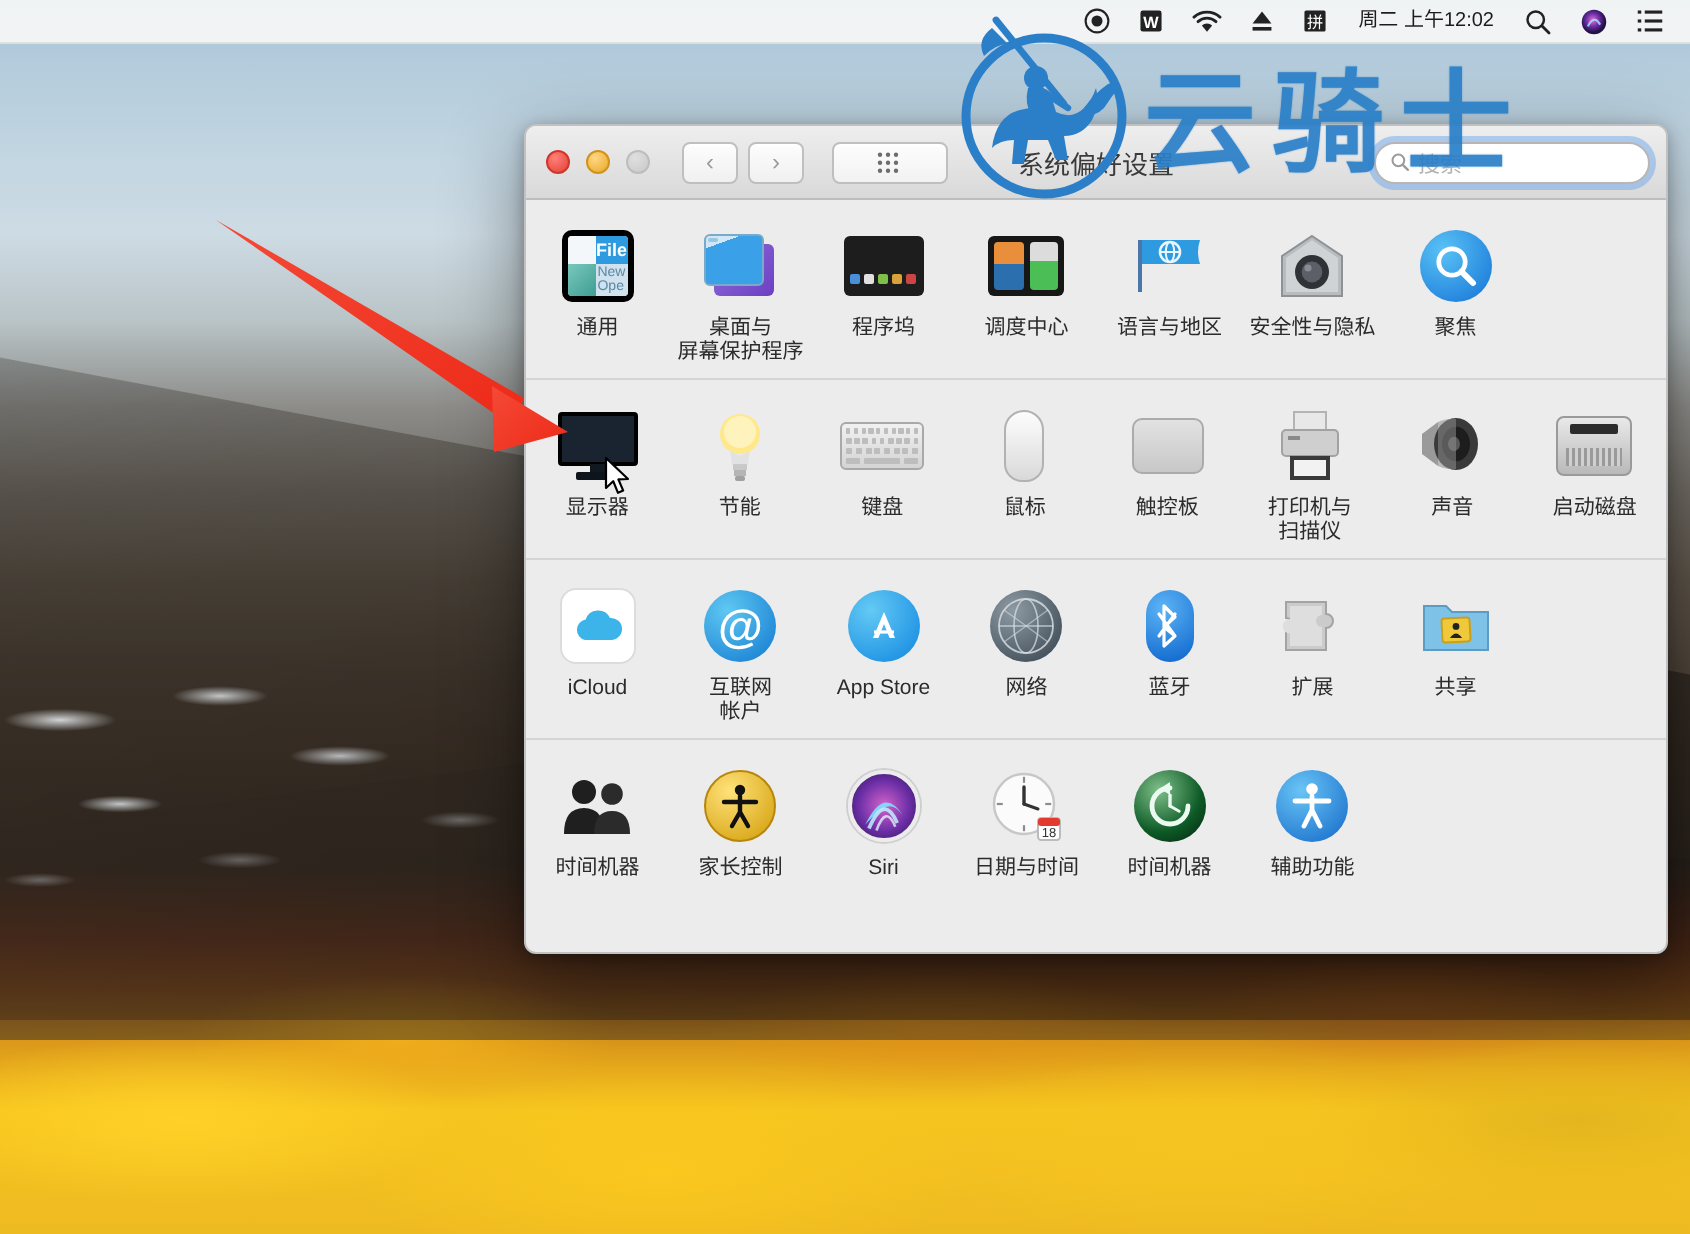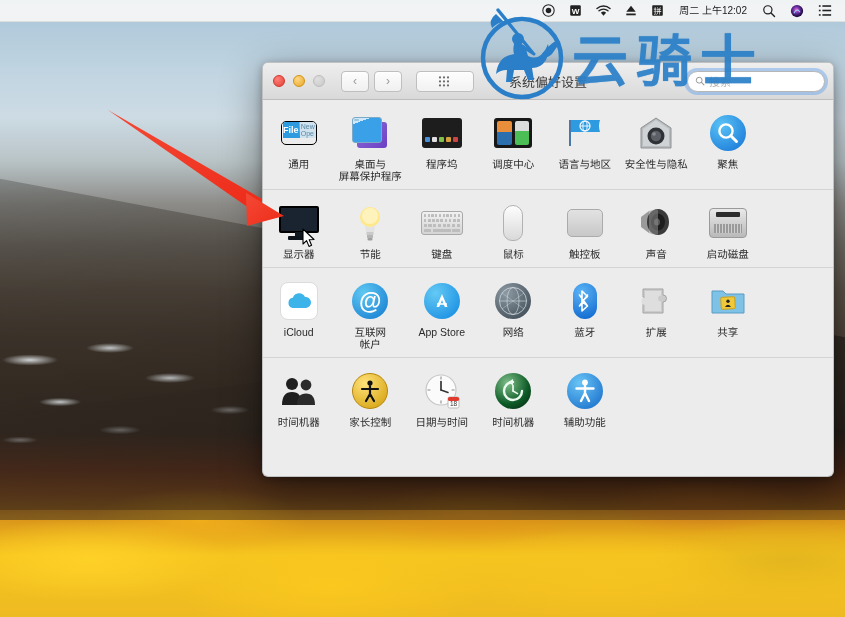--- a/index.html
+++ b/index.html
@@ -157,21 +157,21 @@
     align-items: center; gap: 4px; padding-top: 3px;
     cursor: default;
   }
   .pglyph { width: 42px; height: 42px; display: flex; align-items: center; justify-content: center; position: relative; }
   .plabel {
     font-size: 10.5px; color: #2b2b2b; text-align: center; line-height: 12px;
     width: 70px; white-space: pre-line;
   }
 
   
-  .ic-general { width:36px;height:24px;border-radius:5px;overflow:hidden;display:grid;grid-template-columns:1fr 1fr 1fr 1fr;grid-template-rows:1fr 1fr;border:1px solid #000000;}
+  .ic-general { width:36px;height:36px;border-radius:5px;overflow:hidden;display:grid;grid-template-columns:1fr 1fr;grid-template-rows:1fr 1fr;border:3px solid #000000;}
   .ic-desk { width:38px;height:34px;position:relative; }
   .ic-dock { width:40px;height:30px;background:#1d1d1d;border-radius:3px;display:flex;align-items:flex-end;justify-content:center;gap:2px;padding-bottom:6px;}
   .ic-dock i{width:5px;height:5px;border-radius:1px;display:block;}
   .ic-mission{width:38px;height:30px;background:#171717;border-radius:3px;padding:3px;display:flex;gap:3px;}
   .ic-flag{width:38px;height:30px;position:relative;}
   .ic-sec{width:38px;height:34px;position:relative;}
   .ic-spot{width:36px;height:36px;border-radius:50%;background:radial-gradient(circle at 32% 28%,#59c2f5,#1472d6);display:flex;align-items:center;justify-content:center;}
   .ic-notif{width:34px;height:34px;border-radius:5px;background:linear-gradient(145deg,#f5f5f5,#d8d8d8);border:1px solid #c6c6c6;position:relative;}
   .ic-notif .dot{position:absolute;right:-4px;top:-4px;width:15px;height:15px;border-radius:50%;background:radial-gradient(circle at 35% 30%,#ff6a62,#e01e12);}
   .ic-display{width:42px;height:34px;position:relative;}
@@ -496,20 +496,35 @@
       <div class="plabel">鼠标</div>
     </div>
 
     <div class="pitem">
       <div class="pglyph">
           <div class="ic-trackpad"></div>
         </div>
       <div class="plabel">触控板</div>
     </div>
 
+    <div class="pitem">
+      <div class="pglyph">
+        <div class="ic-printer">
+          <svg width="38" height="36" viewBox="0 0 38 36">
+            <rect x="11" y="1" width="16" height="9" fill="#e8e8e8" stroke="#b4b4b4"></rect>
+            <rect x="5" y="10" width="28" height="13" rx="2" fill="#cfcfcf" stroke="#a2a2a2"></rect>
+            <rect x="8" y="13" width="6" height="2" fill="#8a8a8a"></rect>
+            <rect x="9" y="23" width="20" height="12" fill="#3a3a3a"></rect>
+            <rect x="11" y="25" width="16" height="8" fill="#f2f2f2"></rect>
+          </svg>
+        </div>
+      </div>
+      <div class="plabel">打印机与
+扫描仪</div>
+    </div>
 
     <div class="pitem">
       <div class="pglyph">
         <div class="ic-sound">
           <svg width="38" height="32" viewBox="0 0 38 32">
             <path d="M4 11 L12 5 L12 27 L4 21 Z" fill="#9a9a9a"></path>
             <ellipse cx="21" cy="16" rx="11" ry="13" fill="#3a3a3a"></ellipse>
             <ellipse cx="21" cy="16" rx="7" ry="8.6" fill="#1d1d1d"></ellipse>
             <ellipse cx="20" cy="16" rx="3" ry="3.6" fill="#5a5a5a"></ellipse>
             <path d="M12 5 Q17 3 21 3.5 L21 28.5 Q17 29 12 27 Z" fill="#8d8d8d" opacity=".55"></path>
@@ -635,20 +650,32 @@
         <div class="ic-parental">
           <svg width="22" height="24" viewBox="0 0 22 24">
             <circle cx="11" cy="4" r="2.6" fill="#111"></circle>
             <path d="M11 7 L11 15 M11 15 L7 22 M11 15 L15 22 M3 10 L19 10" stroke="#111" stroke-width="2.2" stroke-linecap="round" fill="none"></path>
           </svg>
         </div>
       </div>
       <div class="plabel">家长控制</div>
     </div>
 
+    <div class="pitem">
+      <div class="pglyph">
+        <div class="ic-siri">
+          <svg width="34" height="34" viewBox="0 0 34 34">
+            <path d="M7 27 Q17 6 27 22 Q22 15 17 18 Q12 21 7 27 Z" fill="#7fe0ff" opacity=".9"></path>
+            <path d="M9 29 Q17 10 24 26" fill="none" stroke="#bff0ff" stroke-width="2" opacity=".85"></path>
+            <path d="M13 30 Q18 16 23 28" fill="none" stroke="#e7faff" stroke-width="1.4" opacity=".75"></path>
+          </svg>
+        </div>
+      </div>
+      <div class="plabel">Siri</div>
+    </div>
 
     <div class="pitem">
       <div class="pglyph">
         <div class="ic-datetime">
           <svg width="36" height="36" viewBox="0 0 36 36">
             <circle cx="17" cy="17" r="15" fill="#fbfbfb" stroke="#c7c7c7" stroke-width="1.2"></circle>
             <g stroke="#8c8c8c" stroke-width="1.1">
                 <line x1="17" y1="3.4" x2="17" y2="6.4"></line>
                 <line x1="17" y1="27.6" x2="17" y2="30.6"></line>
                 <line x1="3.4" y1="17" x2="6.4" y2="17"></line>

